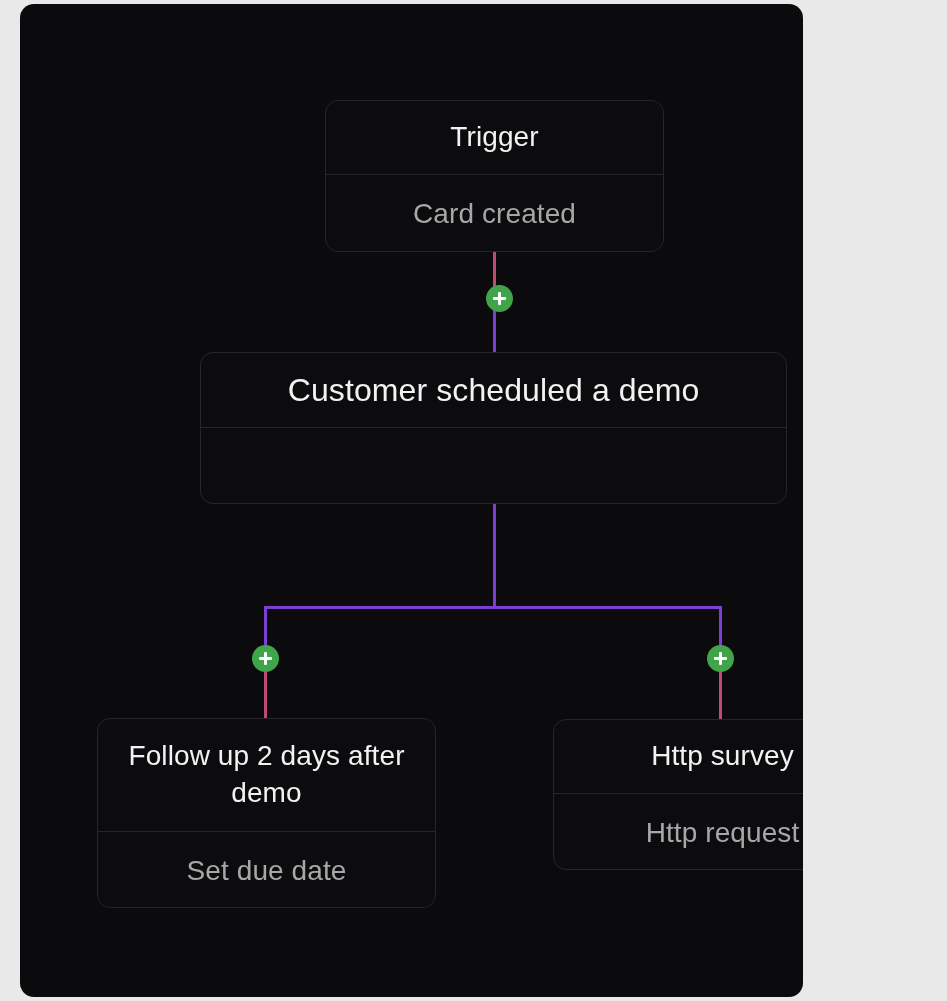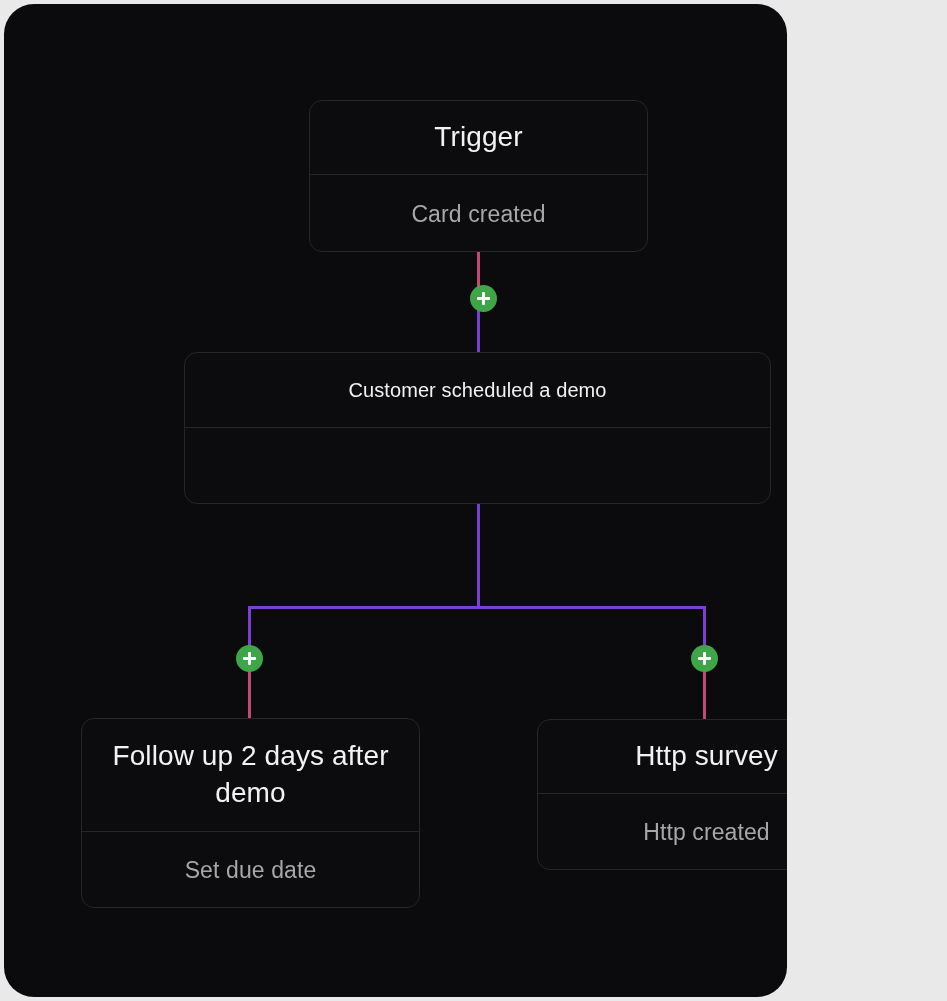--- a/index.html
+++ b/index.html
@@ -15,26 +15,26 @@
   }
 
   #canvas {
     position: relative;
     width: 947px;
     height: 1001px;
   }
 
   .board {
     position: absolute;
-    left: 4px;
+    left: 20px;
     top: 4px;
     width: 783px;
     height: 993px;
     background: #0b0b0d;
-    border-radius: 30px;
+    border-radius: 14px;
     overflow: hidden;
   }
 
   
   .edge {
     position: absolute;
   }
   .edge.v { width: 3px; }
   .edge.h { height: 3px; }
 
@@ -91,34 +91,34 @@
     height: 1px;
     background: #262629;
     width: 100%;
   }
   .node-sub {
     display: flex;
     align-items: center;
     justify-content: center;
     text-align: left;
     color: #a7a7a8;
-    font-size: 23px;
+    font-size: 28px;
     font-weight: 400;
     letter-spacing: 0.1px;
     padding: 0 14px;
     box-sizing: border-box;
   }
 
   
   #node-trigger { left: 305px; top: 96px;  width: 339px; height: 152px; }
   #node-trigger .node-title { height: 73px; }
   #node-trigger .node-sub   { height: 78px; }
 
   #node-branch  { left: 180px; top: 348px; width: 587px; height: 152px; }
-  #node-branch .node-title { height: 74px; font-size: 20px; }
+  #node-branch .node-title { height: 74px; font-size: 32px; }
   #node-branch .node-sub   { height: 77px; }
 
   #node-followup { left: 77px; top: 714px; width: 339px; height: 190px; }
   #node-followup .node-title { height: 112px; }
   #node-followup .node-sub   { height: 77px; }
 
   #node-survey  { left: 533px; top: 715px; width: 339px; height: 151px; }
   #node-survey .node-title { height: 73px; }
   #node-survey .node-sub   { height: 77px; }
 </style>
@@ -172,17 +172,17 @@
 
     <div class="node" id="node-followup">
       <div class="node-title">Follow up 2 days after demo</div>
       <div class="node-sep"></div>
       <div class="node-sub">Set due date</div>
     </div>
 
     <div class="node" id="node-survey">
       <div class="node-title">Http survey</div>
       <div class="node-sep"></div>
-      <div class="node-sub">Http created</div>
+      <div class="node-sub">Http request</div>
     </div>
 
   </div>
 </div>
 
 </body></html>

